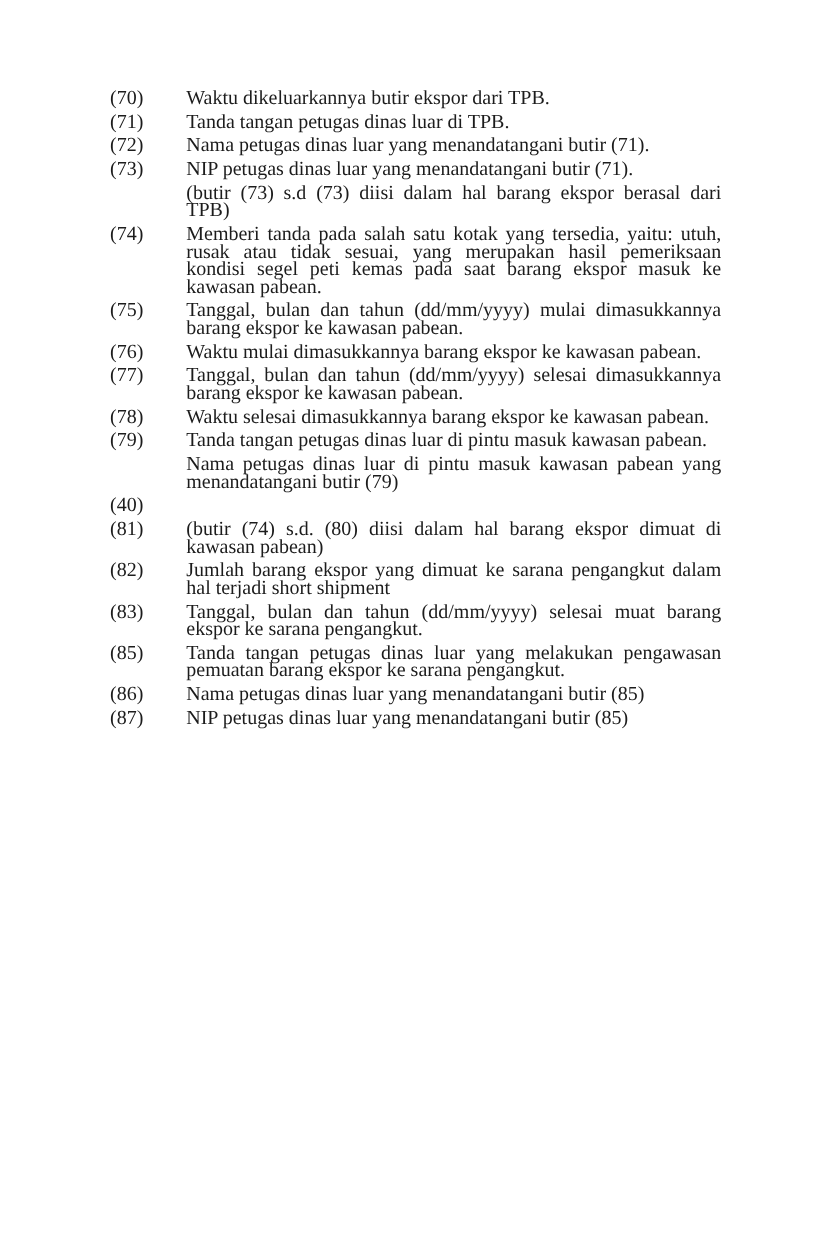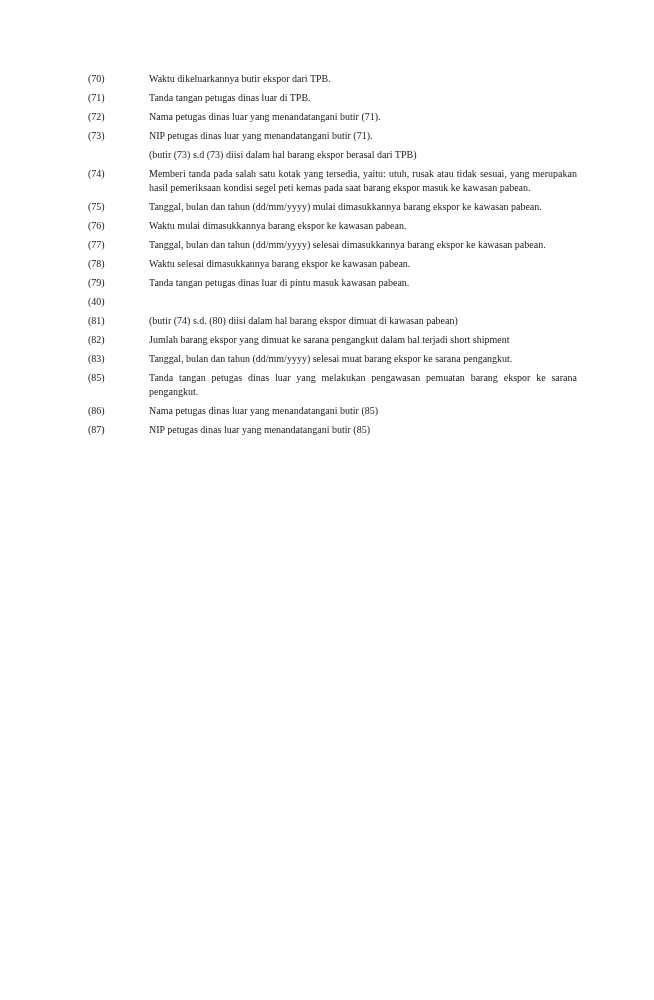--- a/index.html
+++ b/index.html
@@ -19,21 +19,21 @@
   .content {
     position: absolute;
     top: 72px;
     left: 88px;
     width: 489px;
   }
   .row {
     display: flex;
     align-items: flex-start;
     margin-bottom: 5px;
-    font-size: 10px;
+    font-size: 16px;
     line-height: 14px;
   }
   .num {
     flex: 0 0 61px;
     text-align: left;
     white-space: nowrap;
   }
   .text {
     flex: 1 1 auto;
     text-align: justify;
@@ -92,20 +92,24 @@
   <div class="row">
     <div class="num">(78)</div>
     <div class="text">Waktu selesai dimasukkannya barang ekspor ke kawasan pabean.</div>
   </div>
 
   <div class="row">
     <div class="num">(79)</div>
     <div class="text">Tanda tangan petugas dinas luar di pintu masuk kawasan pabean.</div>
   </div>
 
+  <div class="row">
+    <div class="num"></div>
+    <div class="text">Nama petugas dinas luar di pintu masuk kawasan pabean yang menandatangani butir (79)</div>
+  </div>
 
   <div class="row">
     <div class="num">(40)</div>
   </div>
 
   <div class="row">
     <div class="num">(81)</div>
     <div class="text">(butir (74) s.d. (80) diisi dalam hal barang ekspor dimuat di kawasan pabean)</div>
   </div>
 

